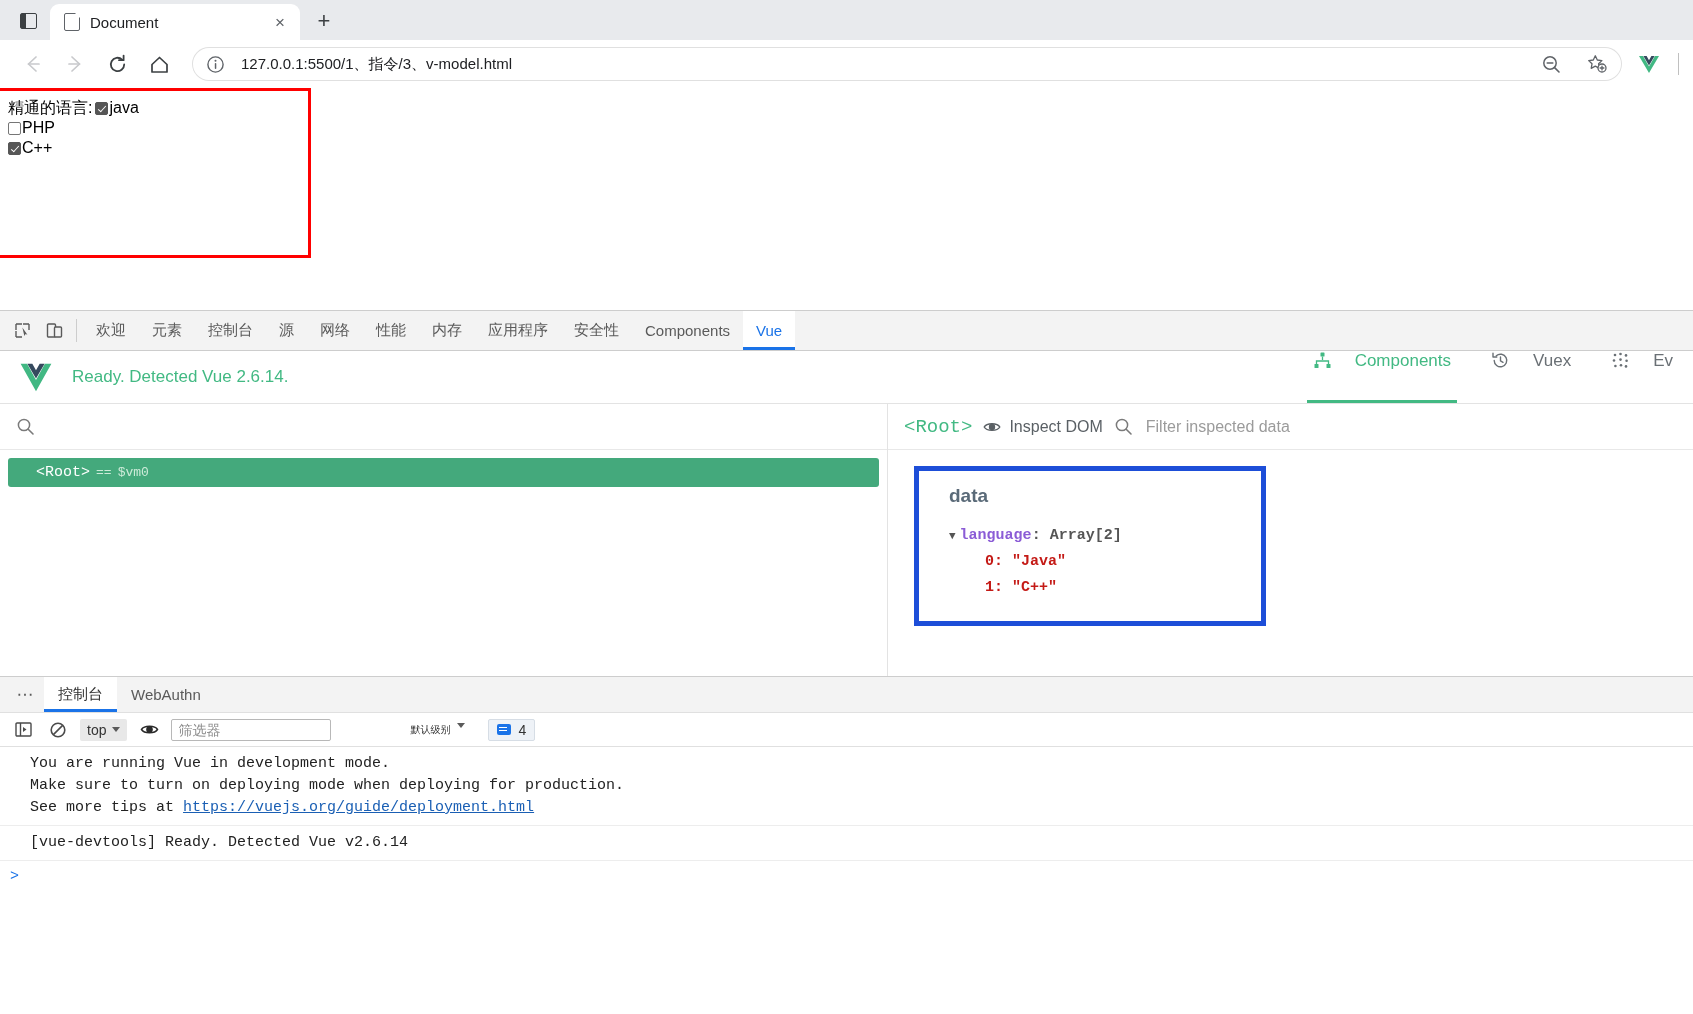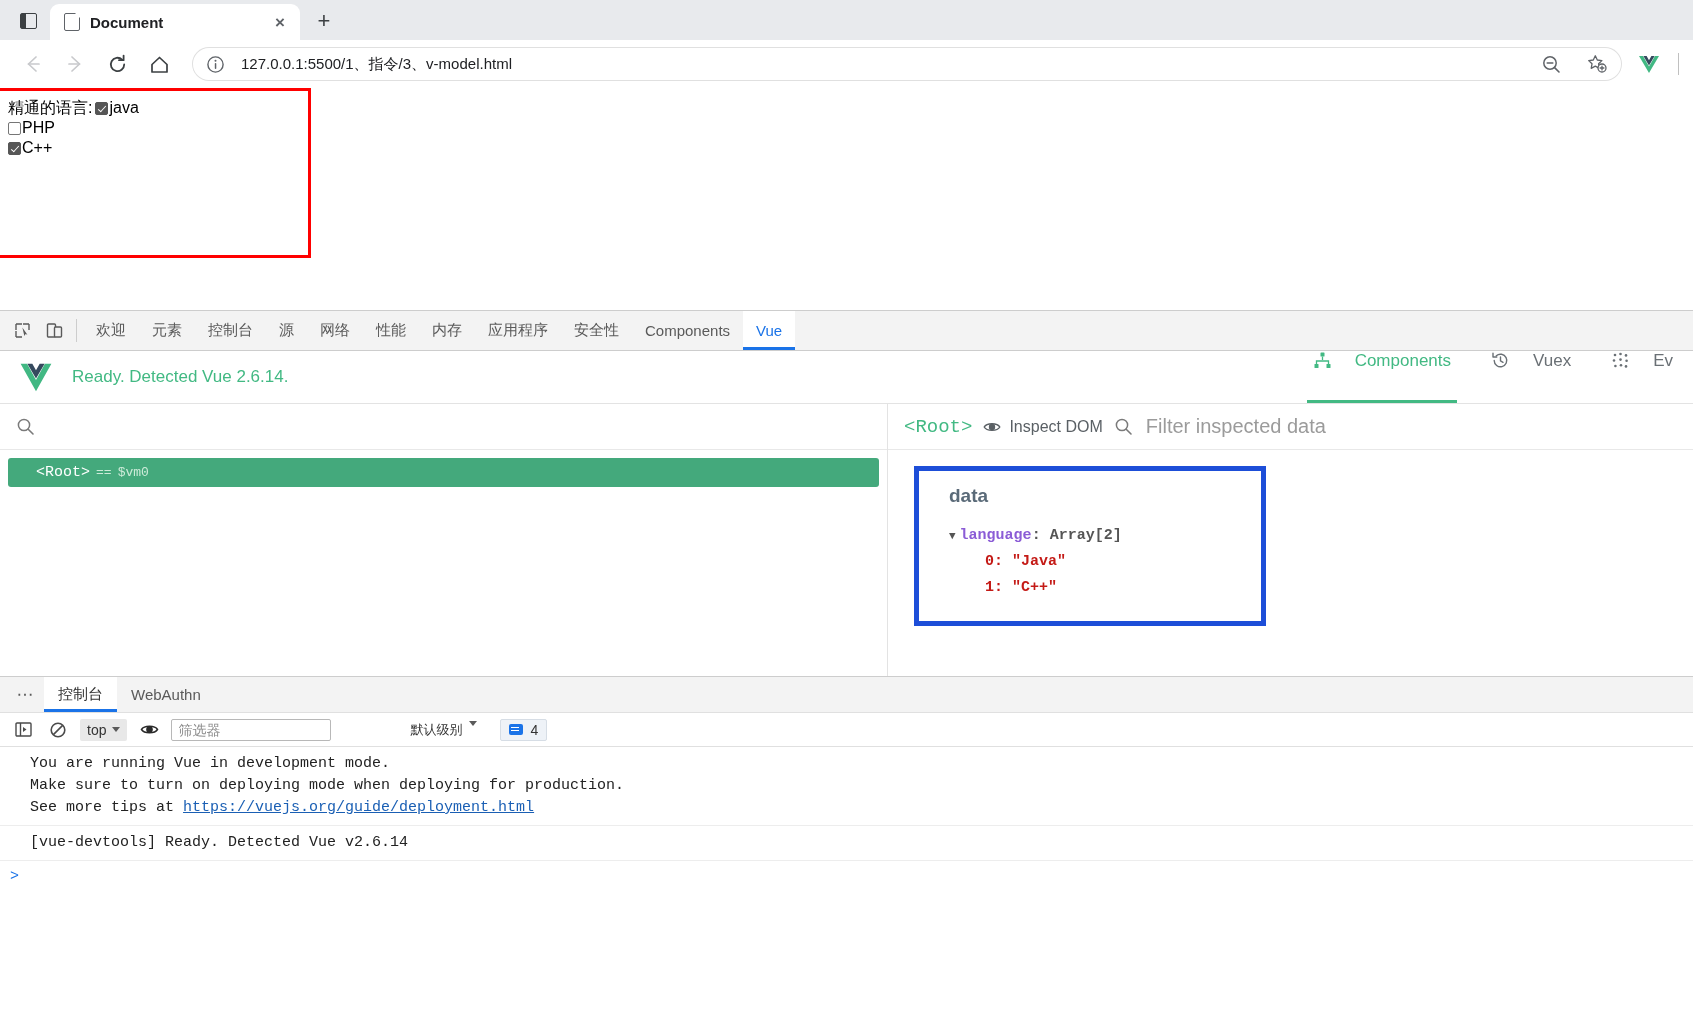--- a/index.html
+++ b/index.html
@@ -43,21 +43,20 @@
   .browser-tab {
     height: 36px;
     min-width: 250px;
     background: #ffffff;
     border-radius: 9px 9px 0 0;
     display: flex;
     align-items: center;
     padding: 0 8px 0 14px;
     gap: 10px;
     position: relative;
-    font-weight: bold;
   }
   .tab-fav {
     width: 16px; height: 18px;
     border: 1.5px solid #5f6368;
     border-radius: 2px;
     position: relative;
     flex: none;
   }
   .tab-fav::after {
     content: "";
@@ -366,21 +365,21 @@
     align-items: center;
     gap: 8px;
     font-size: 16px;
     color: #5a6065;
     white-space: nowrap;
   }
   .vue-inspect-input {
     flex: 1;
     border: none;
     outline: none;
-    font-size: 20px;
+    font-size: 16px;
     color: #333;
     font-family: "Liberation Sans", sans-serif;
     background: transparent;
   }
   .vue-inspect-input::placeholder { color: #9b9b9b; }
   .vue-data-area {
     flex: 1;
     position: relative;
     padding: 16px 0 0 26px;
     overflow: hidden;
@@ -495,21 +494,21 @@
     padding: 0 6px;
     font-size: 14px;
     color: #333;
     outline: none;
     font-family: "Liberation Sans", sans-serif;
   }
   .console-filter::placeholder { color: #8a8a8a; }
   .level-select {
     display: flex;
     gap: 7px;
-    font-size: 13px;
+    font-size: 10px;
     color: #333;
     white-space: nowrap;
     margin-left: 70px;
   }
   .msg-badge {
     display: flex;
     align-items: center;
     gap: 7px;
     height: 22px;
     padding: 0 8px;

